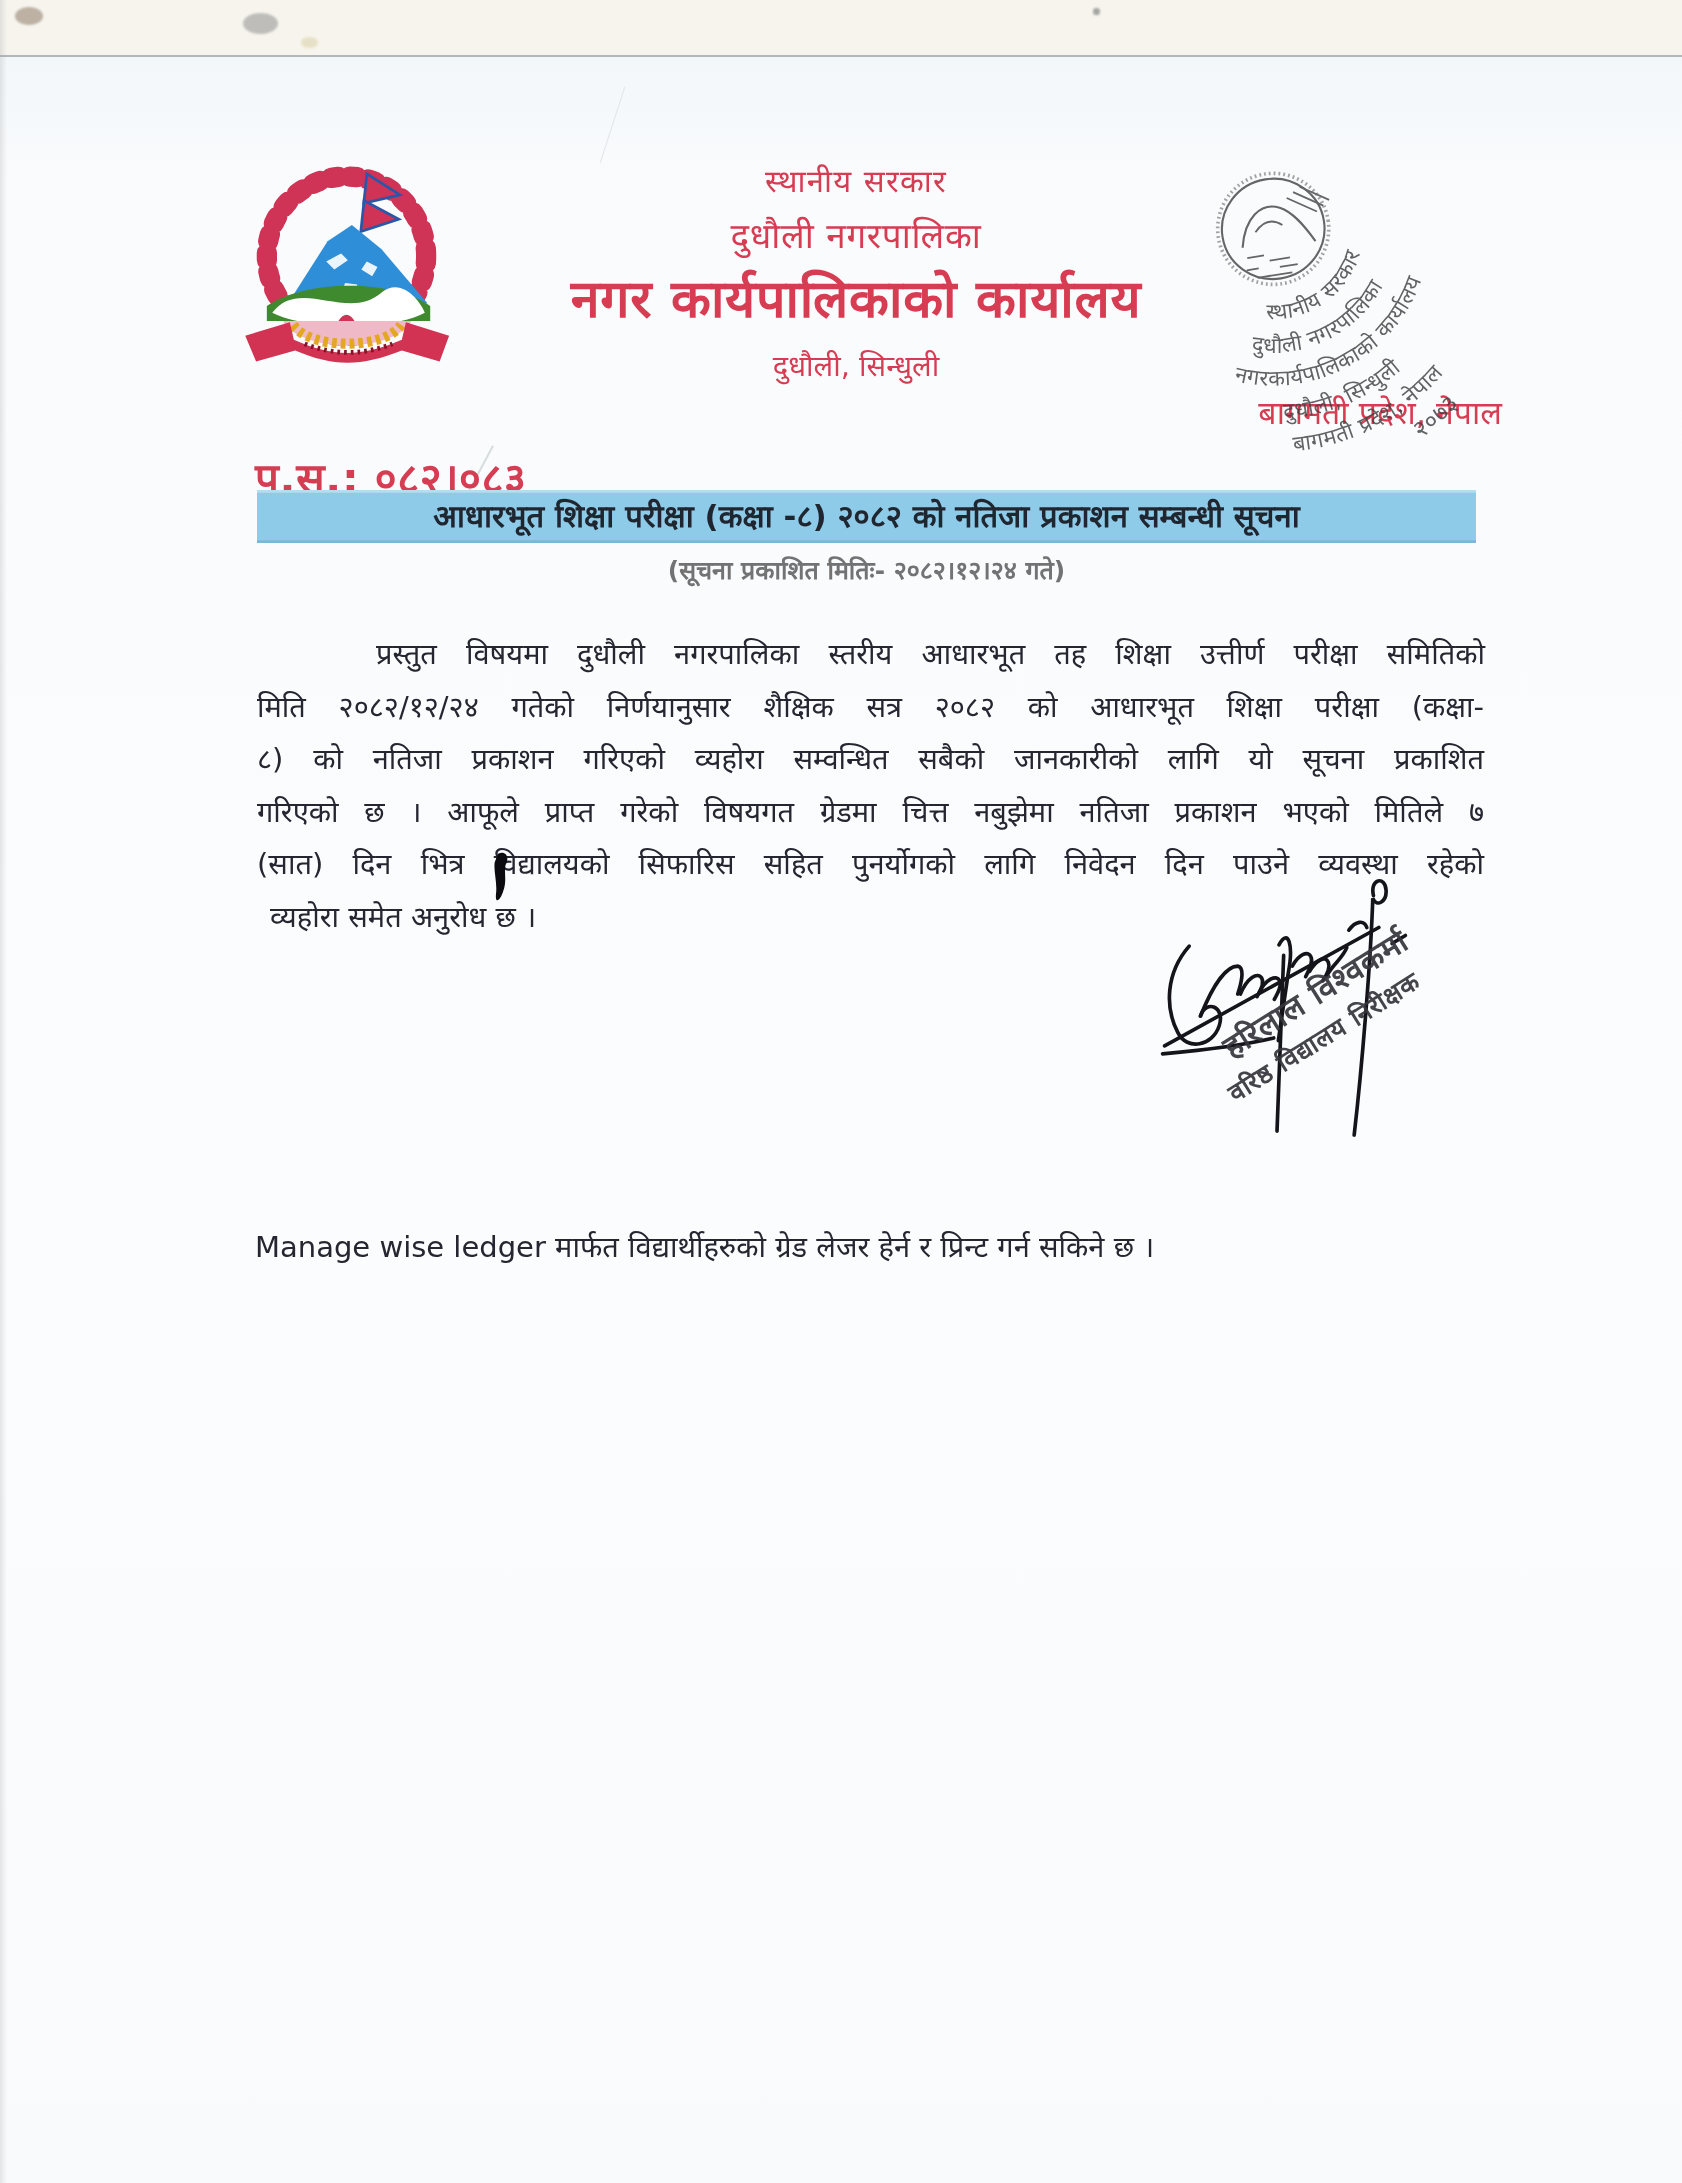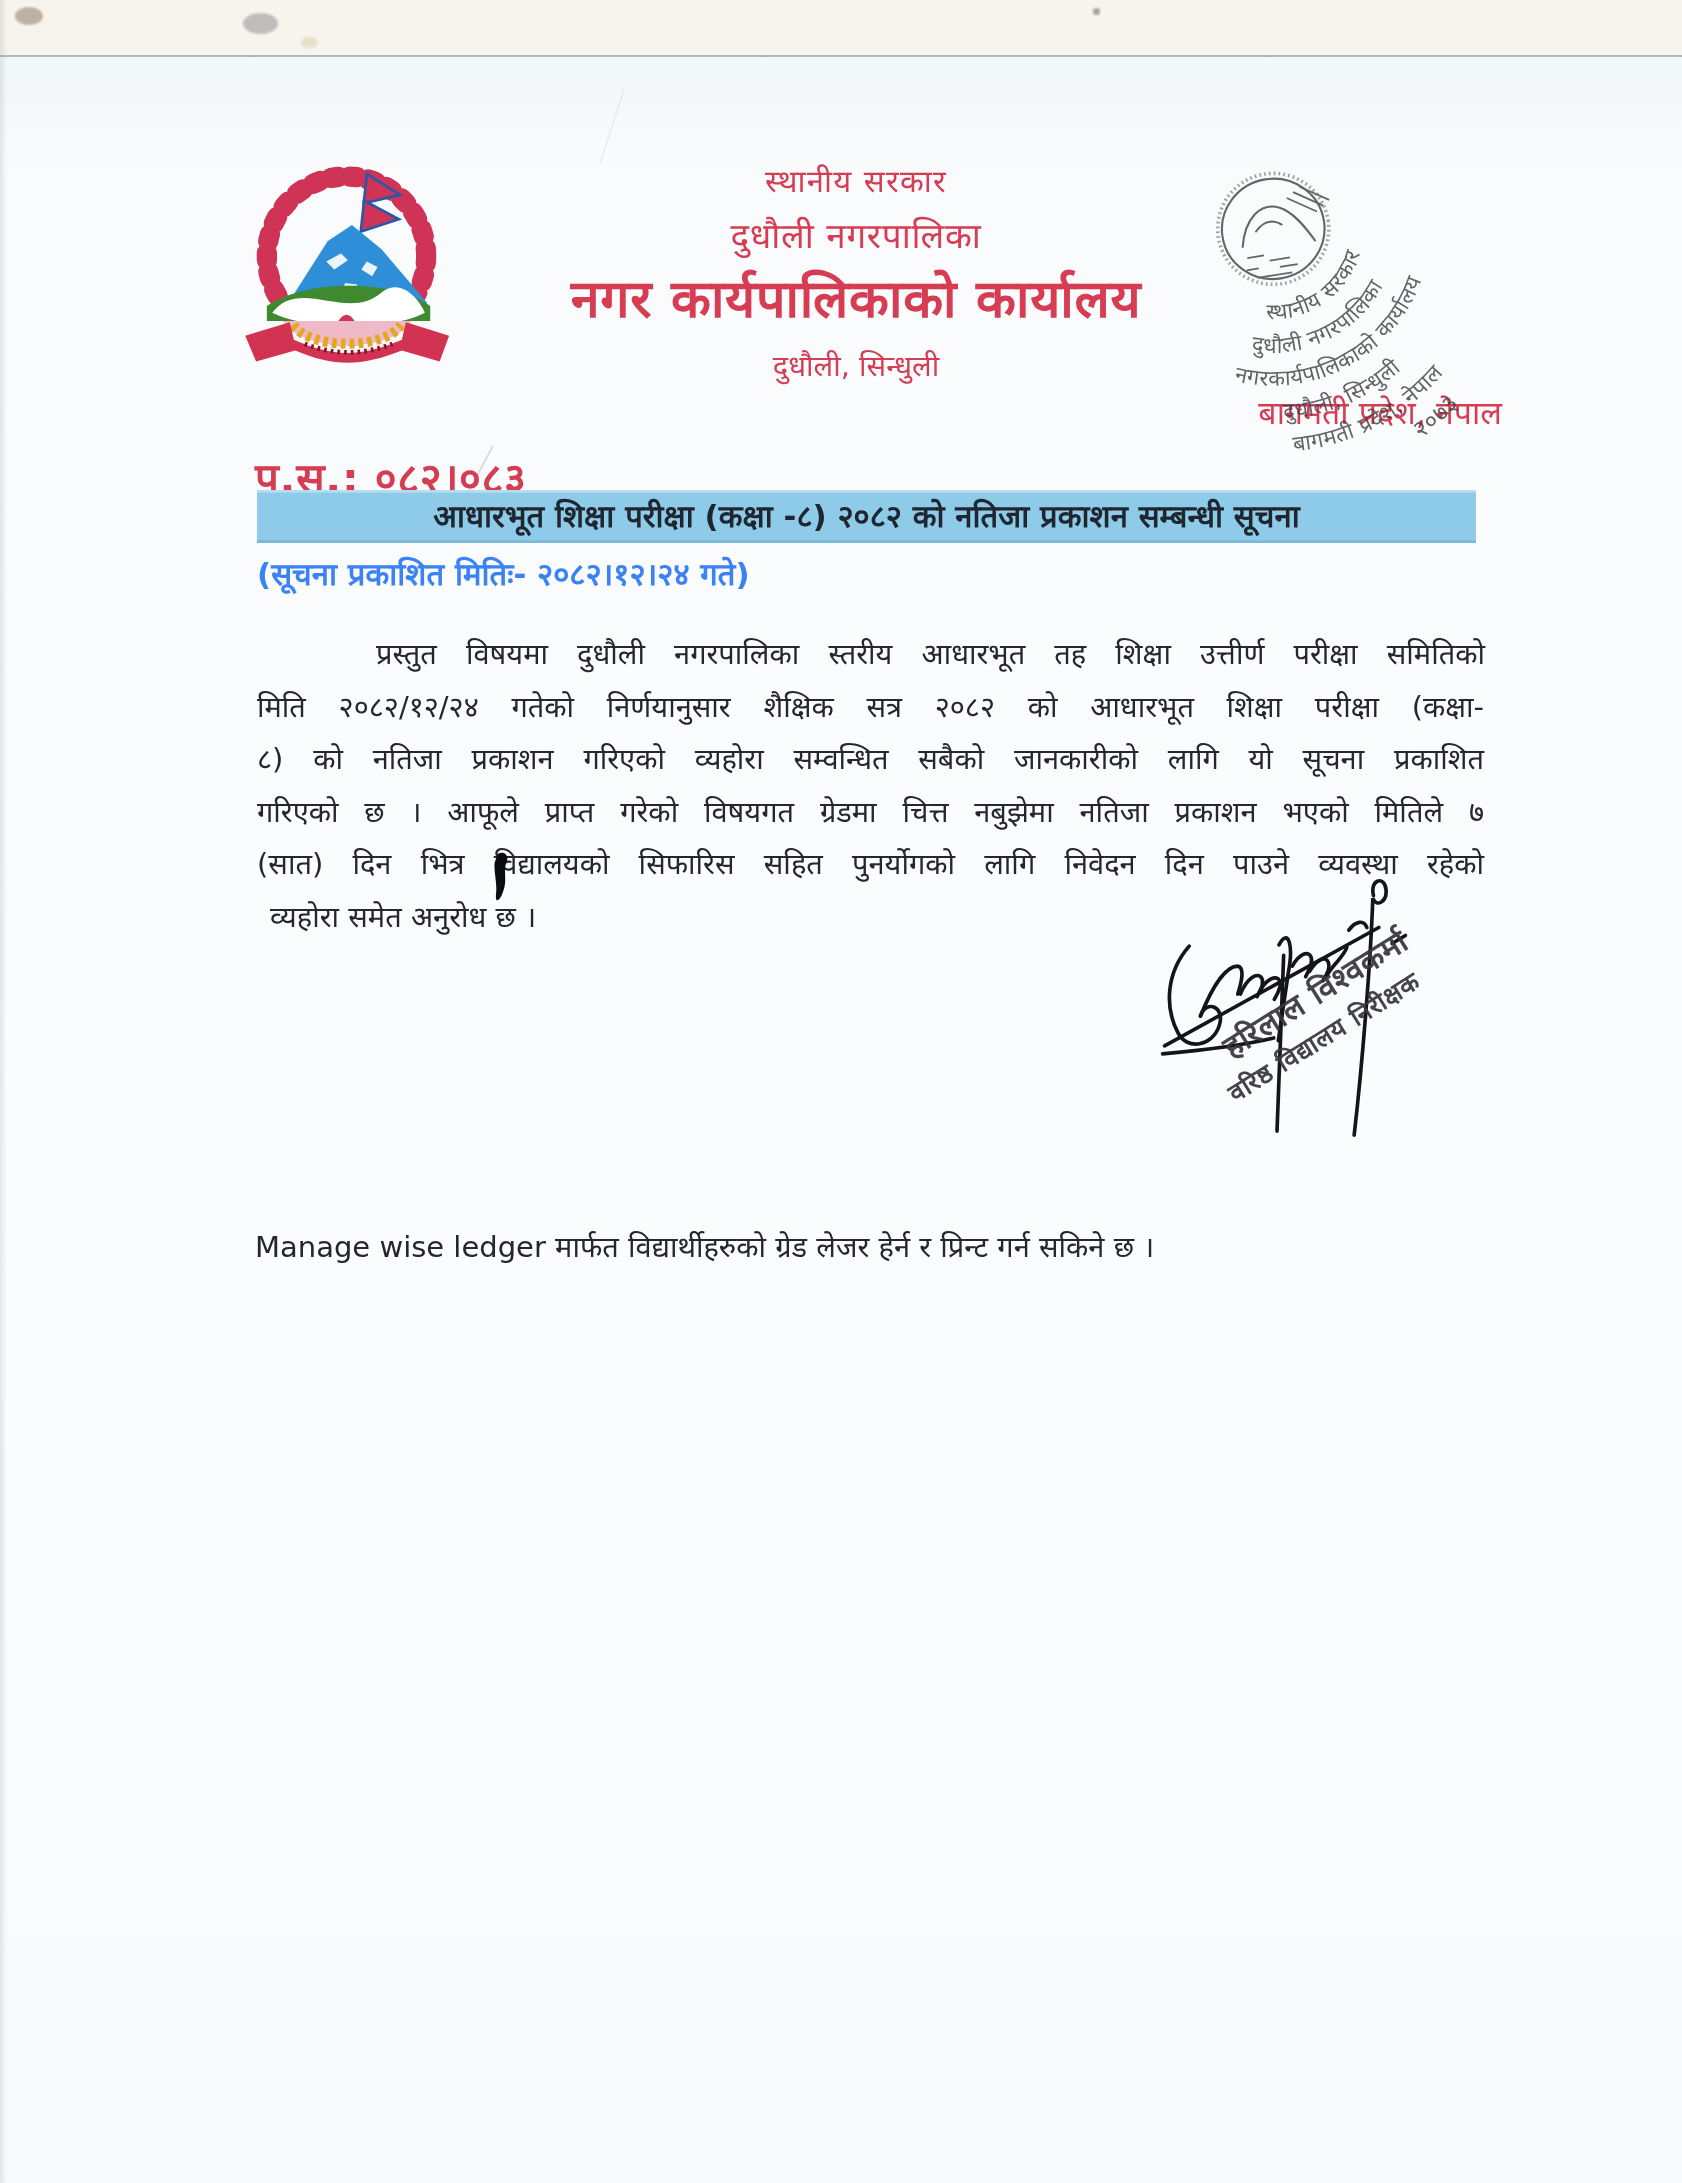--- a/index.html
+++ b/index.html
@@ -28,21 +28,21 @@
   .h4{left:523px;top:345px;width:666px;font-size:29px;}
   .province{position:absolute;right:181px;top:390px;font-size:32px;color:var(--red,#d63c52);}
   .refno{position:absolute;left:255px;top:448px;font-size:42px;color:var(--red,#d63c52);letter-spacing:0.7px;font-weight:bold;}
   
   .banner{position:absolute;left:257px;top:490px;width:1219px;height:53px;
     background:var(--blue,#8ecbe9);
     box-shadow:inset 0 2.7px 0 rgba(255,255,255,.35), inset 0 -2.7px 0 rgba(90,150,185,.35);}
   .banner-text{width:100%;height:53px;line-height:53px;text-align:center;
     font-size:31px;font-weight:700;color:#1f2630;}
   .subtitle{position:absolute;left:257px;top:552px;width:1219px;height:43px;
-    text-align:left;font-size:31px;font-weight:700;color:#3b82f6;}
+    text-align:center;font-size:25px;font-weight:700;color:#737373;}
   
   .bline{position:absolute;left:257px;width:1227px;height:43px;font-size:29px;color:#262631;
     text-align:justify;text-align-last:justify;white-space:nowrap;}
   .bline.first{padding-left:119px;width:1109px;}
   .bline.last{text-align-last:left;}
   .b0{top:633px;}.b1{top:686px;}.b2{top:738px;}.b3{top:791px;}.b4{top:843px;}.b5{top:896px;margin-left:13px;}
   
   .ps{position:absolute;left:255px;width:1229px;font-size:29px;color:#262631;
     text-align:justify;text-align-last:justify;white-space:nowrap;}
   .ps1{top:1157px;}

